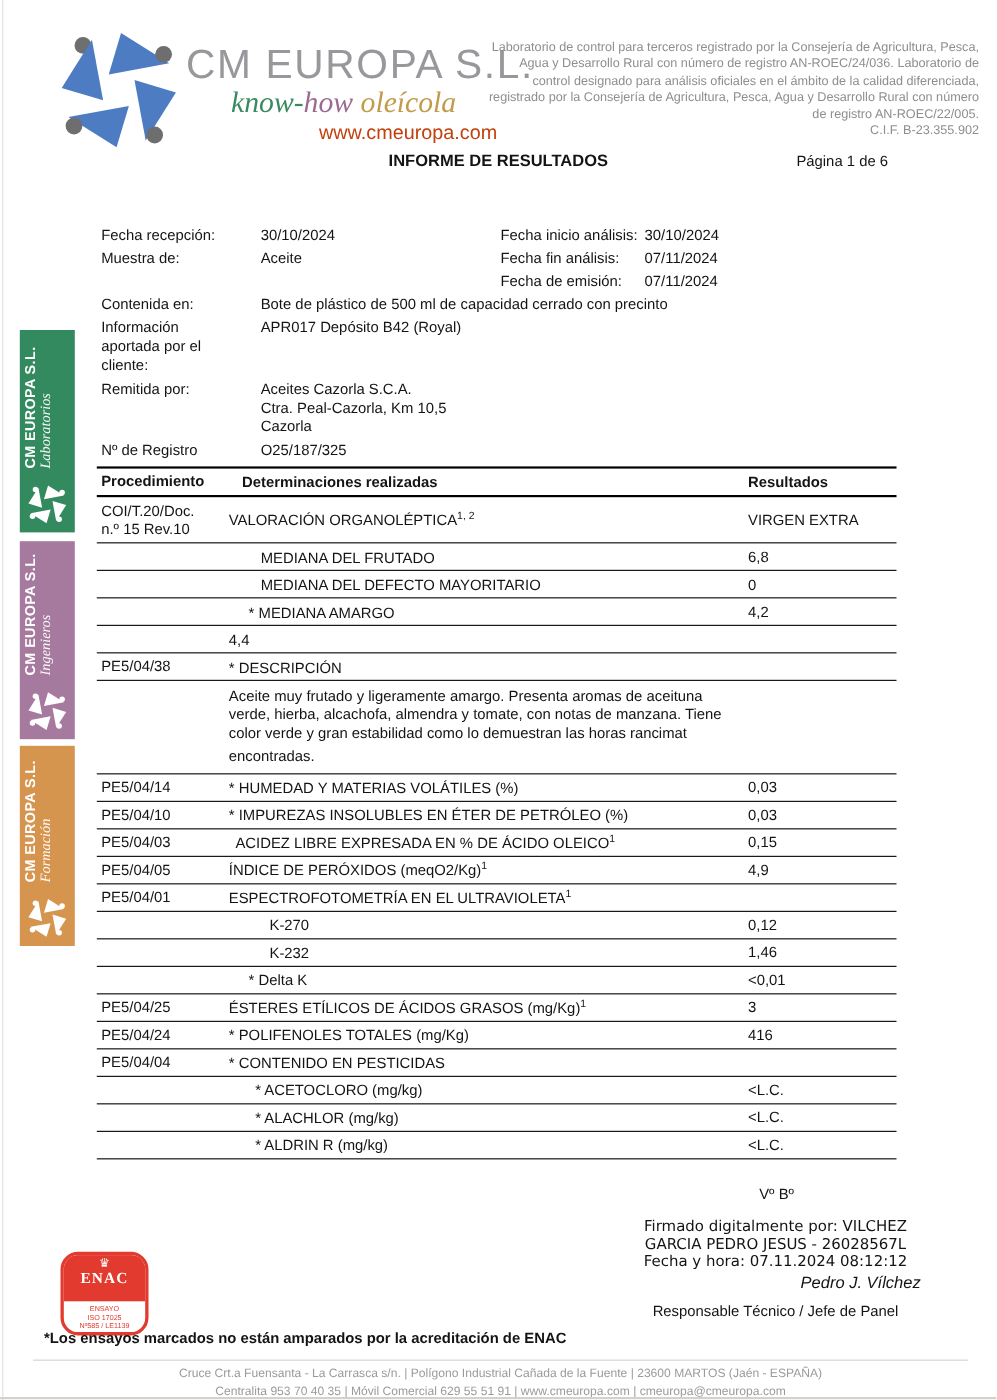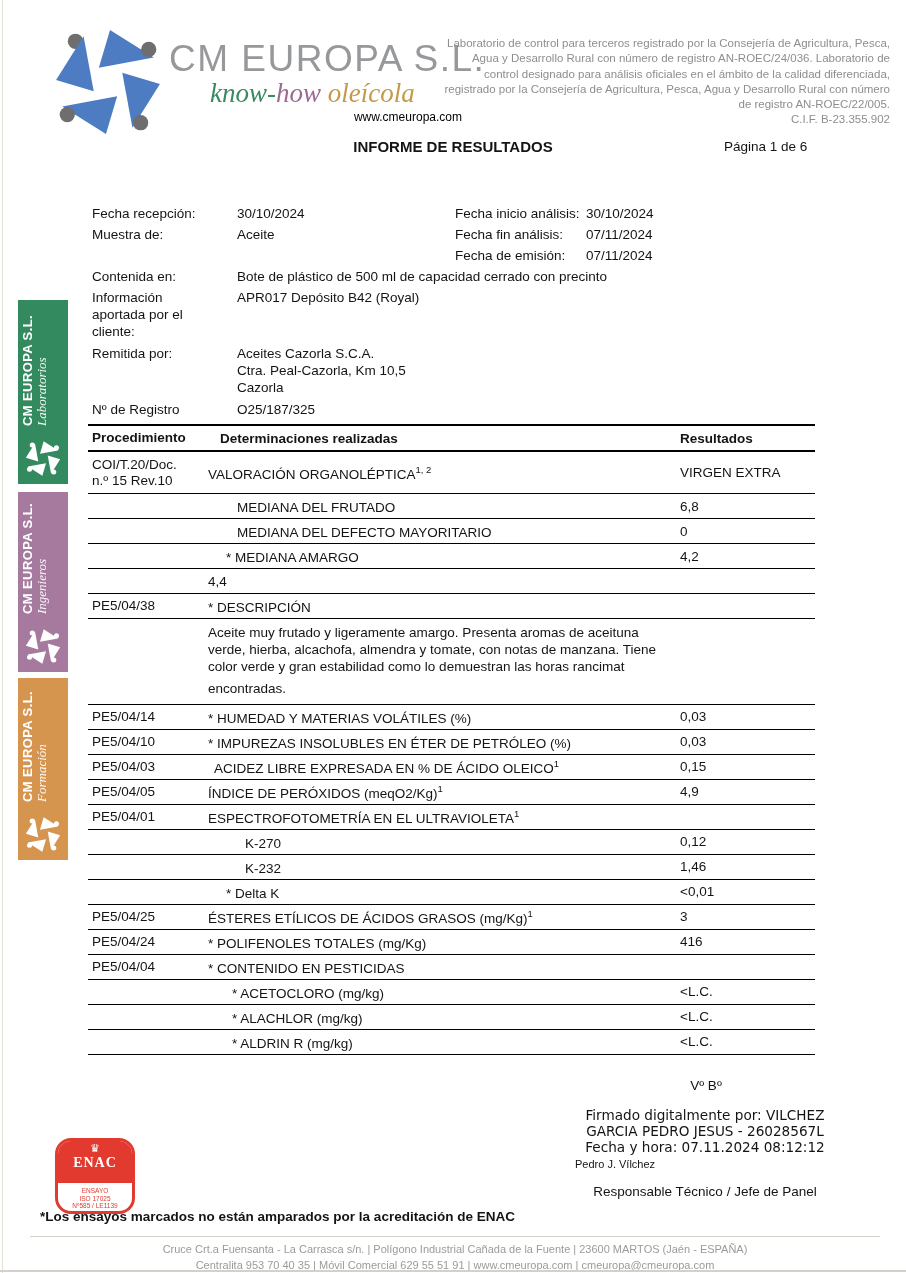--- a/index.html
+++ b/index.html
@@ -5,21 +5,21 @@
   html,body{margin:0;padding:0;}
   body{width:906px;height:1273px;background:#fff;font-family:"Liberation Sans",sans-serif;color:#141414;position:relative;overflow:hidden;}
   .edge{position:absolute;left:2px;top:0;bottom:0;width:1px;background:#e3ded7;}
   .bottom-line{position:absolute;left:0;right:0;top:1270px;height:2px;background:#d5d0c9;}
 
   
   .logo{position:absolute;left:52px;top:26px;width:112px;height:112px;--tri:#4d7cc2;--dot:#6e6e6e;}
   .brand-name{position:absolute;left:169px;top:38px;font-size:37px;color:#97989b;letter-spacing:1.5px;white-space:nowrap;}
   .tagline{position:absolute;left:210px;top:78px;width:248px;text-align:left;font-family:"Liberation Serif",serif;font-style:italic;font-size:27px;white-space:nowrap;}
   .c-green{color:#3a8a5f;} .c-purple{color:#9b6a92;} .c-gold{color:#c39a4a;}
-  .website{position:absolute;left:214px;top:110px;width:248px;text-align:right;font-size:12px;color:#000000;}
+  .website{position:absolute;left:204px;top:110px;width:248px;text-align:right;font-size:18px;color:#c2410c;}
   .reg-text{position:absolute;right:16px;top:36px;width:446px;text-align:right;font-size:11.5px;line-height:1.33;color:#8e8e8e;}
   .doc-title{position:absolute;left:0;right:0;top:138px;text-align:center;font-weight:bold;font-size:15px;}
   .page-num{position:absolute;left:724px;top:139px;font-size:13.5px;}
 
   
   .banner{position:absolute;left:18px;width:50px;}
   .b-green{top:300px;height:184px;background:#348a5f;}
   .b-purple{top:492px;height:180px;background:#a67a9e;}
   .b-orange{top:678px;height:182px;background:#d6954e;}
   .vtext{position:absolute;top:4px;left:3px;right:3px;bottom:58px;writing-mode:vertical-rl;transform:rotate(180deg);color:#fff;line-height:1.05;}
@@ -43,21 +43,21 @@
   .trow.para-row{min-height:69px;align-items:start;}
   .para-row .det{max-width:470px;line-height:17px;padding-top:5px;padding-bottom:7px;}
   .proc{white-space:pre-line;line-height:16px;padding-left:4px;}
   .i0 .det{padding-left:6px;} .i1 .det{padding-left:18px;} .i2 .det{padding-left:24px;}
   .i3 .det{padding-left:29px;} .i4 .det{padding-left:37px;}
   sup{font-size:9.5px;}
 
   
   .vobo{position:absolute;left:575px;top:1078px;width:262px;text-align:center;font-size:13.5px;}
   .sig-lines{position:absolute;left:562px;top:1108px;width:286px;text-align:center;font-family:"DejaVu Sans",sans-serif;font-size:13.6px;line-height:15.8px;}
-  .sig-name{position:absolute;left:575px;top:1158px;width:262px;text-align:left;font-size:11px;}
+  .sig-name{position:absolute;left:575px;top:1158px;width:262px;text-align:right;font-size:15px;font-style:italic;}
   .sig-role{position:absolute;left:555px;top:1184px;width:300px;text-align:center;font-size:13.5px;}
 
   
   .enac{position:absolute;left:55px;top:1138px;width:80px;height:76px;border:3px solid #e23a2e;border-radius:16px;background:#fff;box-sizing:border-box;overflow:hidden;}
   .enac-top{background:#e23a2e;height:42px;color:#fff;text-align:center;}
   .enac-crown{font-family:"DejaVu Sans",sans-serif;font-size:11px;line-height:11px;display:block;padding-top:2px;}
   .enac-word{font-family:"Liberation Serif",serif;font-weight:bold;font-size:14px;line-height:18px;letter-spacing:1px;display:block;}
   .enac-bottom{text-align:center;color:#e23a2e;font-size:6.5px;line-height:7.5px;padding-top:4px;}
 
   .footnote{position:absolute;left:40px;top:1209px;font-weight:bold;font-size:13.5px;}

